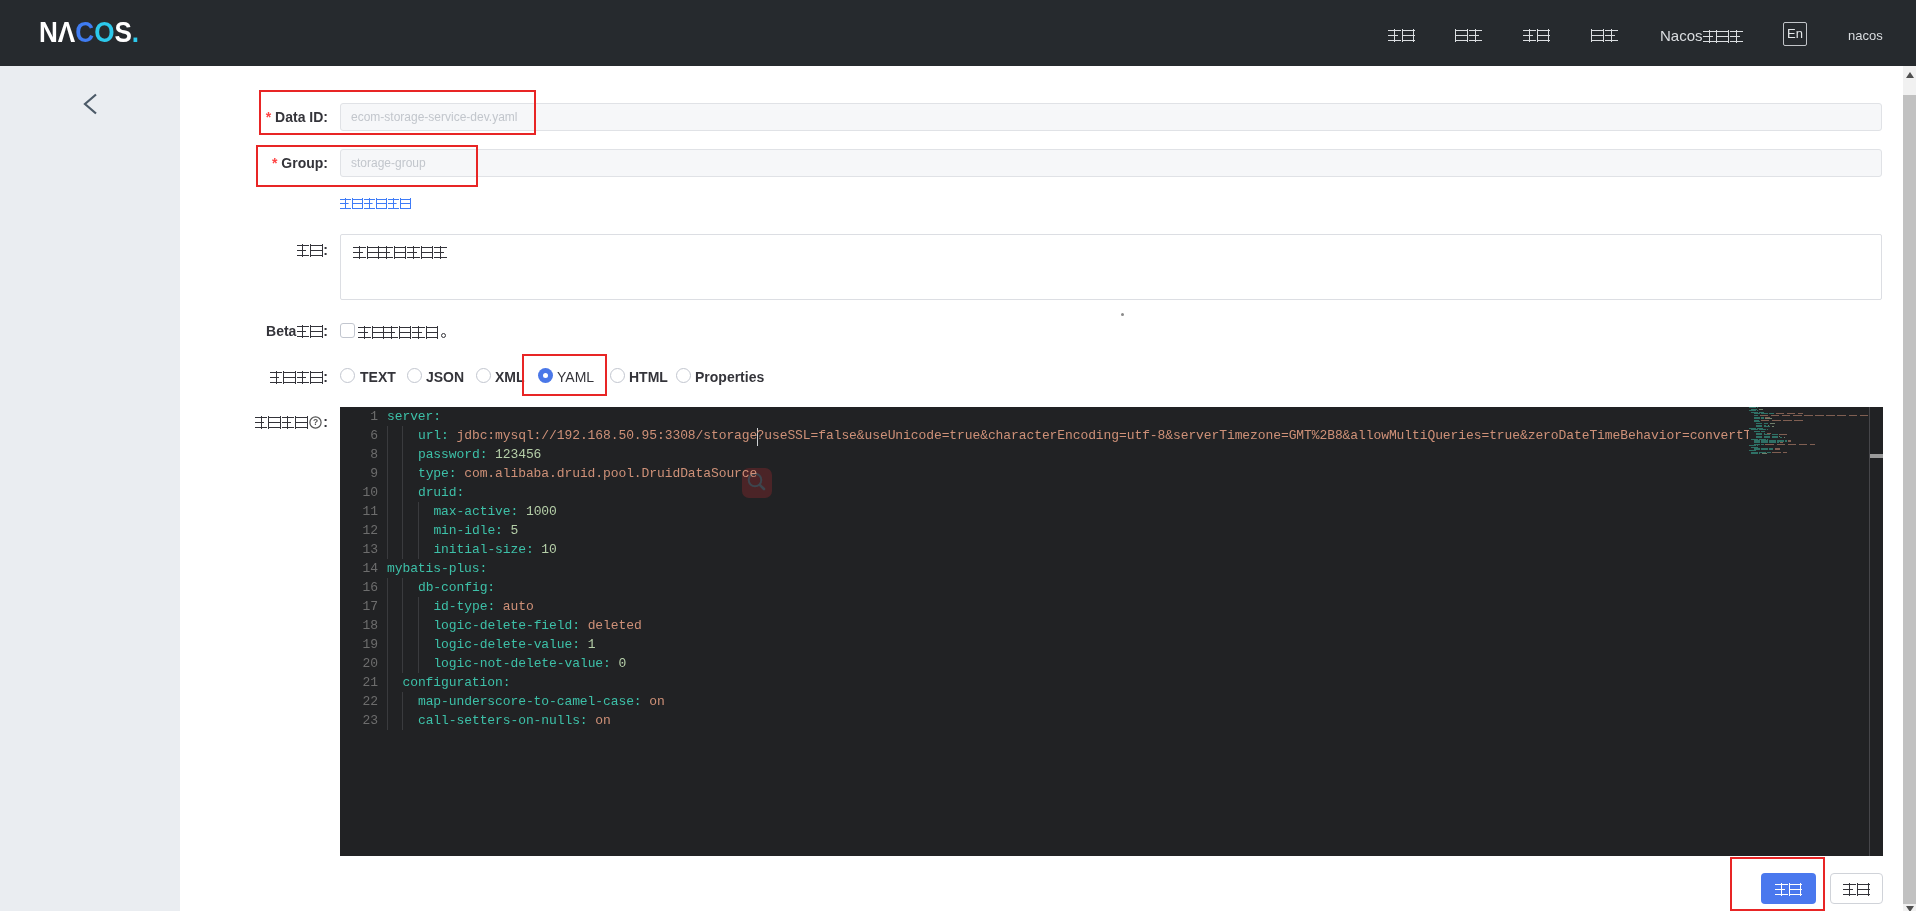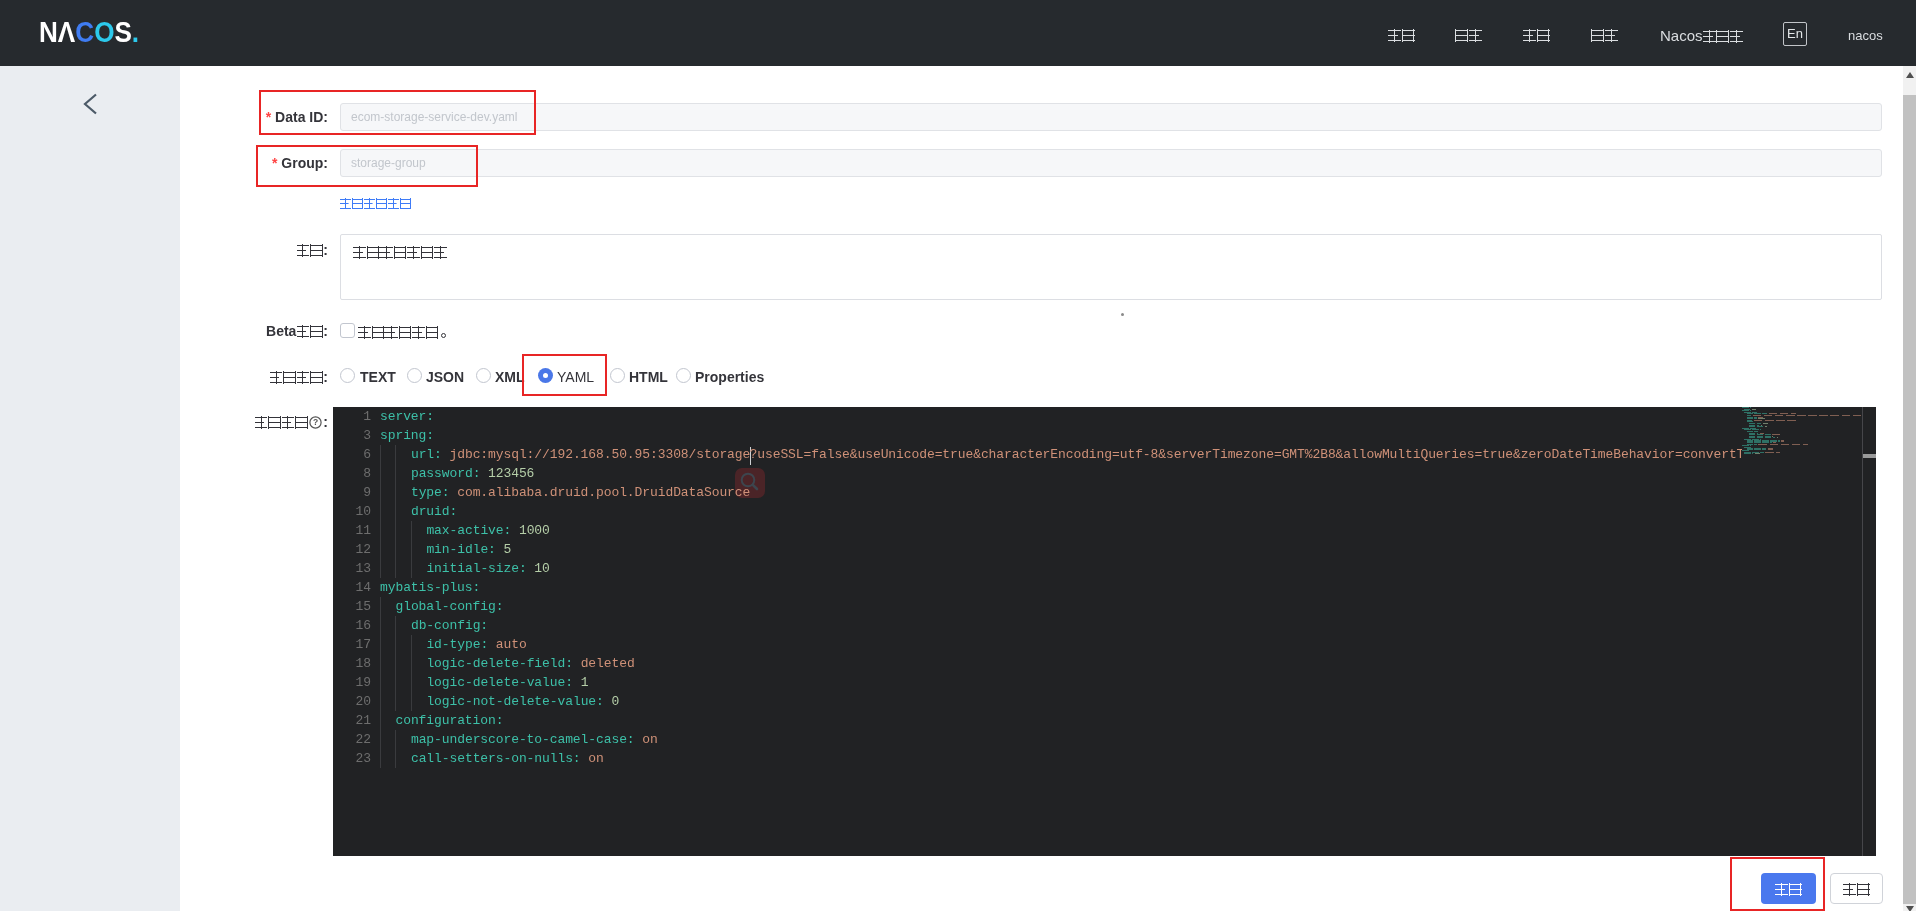--- a/index.html
+++ b/index.html
@@ -14,21 +14,21 @@
  linear-gradient(currentColor,currentColor) 0 100%/100% 1.3px no-repeat,
  linear-gradient(currentColor,currentColor) 0 0/1.3px 100% no-repeat,
  linear-gradient(currentColor,currentColor) 100% 0/1.3px 100% no-repeat,
  linear-gradient(currentColor,currentColor) 0 52%/100% 1.3px no-repeat}
 i.dot{display:inline-block;width:5px;height:5px;border:1.3px solid currentColor;border-radius:50%;margin:0 2px;vertical-align:-1px}
 i.sm{width:11px;height:11.5px;vertical-align:-1px}
 .lbl{position:absolute;left:150px;width:178px;text-align:right;font-size:14px;font-weight:bold;color:#34343a}
 .red{position:absolute;border:2px solid #e82525;z-index:30}
 .navitem{position:absolute;top:27px;font-size:14px;color:#dadde0}
 
-#ed{position:absolute;left:333px;top:407px;width:1543px;height:449px;background:#212224;overflow:hidden}
+#ed{position:absolute;left:340px;top:407px;width:1543px;height:449px;background:#212224;overflow:hidden}
 #code{position:absolute;left:0;top:0;width:1409px;height:456px;overflow:hidden;font-family:"Liberation Mono",monospace;font-size:13px;letter-spacing:-.09px}
 .ln{height:19px;line-height:19px;white-space:pre;position:relative}
 .no{display:inline-block;width:38px;text-align:right;color:#6d6d6d;letter-spacing:0}
 .tx{padding-left:9px}
 .g{display:inline-block;width:15.48px;height:19px;vertical-align:top;box-shadow:inset 1px 0 0 #3a3b3e}
 .k{color:#3dc0a8}.s{color:#cf9178}.n{color:#b5cea8}
 .cursor{display:inline-block;width:0;height:18px;border-left:1.7px solid #cfd2d4;vertical-align:text-top;margin-right:-1.7px}
 #mmap{position:absolute;left:1409px;top:0;width:120px;height:449px;overflow:hidden}
 .mml{height:1.6px;white-space:nowrap}
 .mml span{display:inline-block;height:1.1px;vertical-align:top}
@@ -88,30 +88,28 @@
     </svg>:</div>
 
 <div id="ed">
 <div class="abs" style="left:402px;top:61px;width:30px;height:30px;background:rgba(112,38,42,.55);border-radius:7px">
 <svg width="30" height="30" viewBox="0 0 30 30">
         <circle cx="13" cy="12" r="6.3" fill="none" stroke="#3d464e" stroke-width="2"></circle>
         <line x1="17.8" y1="16.8" x2="22" y2="21" stroke="#3d464e" stroke-width="2.6" stroke-linecap="round"></line>
       </svg></div>
 <div id="code">
 <div class="ln"><span class="no">1</span><span class="tx"><span class="k">server:</span></span></div>
-<div class="ln"><span class="no">3</span><span class="tx"><span class="k">spring:</span></span></div>
 <div class="ln"><span class="no">6</span><span class="tx"><span class="g"></span><span class="g"></span><span class="k">url:</span><span class="s"> jdbc:mysql://192.168.50.95:3308/storage</span><span class="cursor"></span><span class="s">?useSSL=false&amp;useUnicode=true&amp;characterEncoding=utf-8&amp;serverTimezone=GMT%2B8&amp;allowMultiQueries=true&amp;zeroDateTimeBehavior=convertT</span></span></div>
 <div class="ln"><span class="no">8</span><span class="tx"><span class="g"></span><span class="g"></span><span class="k">password:</span><span class="n"> 123456</span></span></div>
 <div class="ln"><span class="no">9</span><span class="tx"><span class="g"></span><span class="g"></span><span class="k">type:</span><span class="s"> com.alibaba.druid.pool.DruidDataSource</span></span></div>
 <div class="ln"><span class="no">10</span><span class="tx"><span class="g"></span><span class="g"></span><span class="k">druid:</span></span></div>
 <div class="ln"><span class="no">11</span><span class="tx"><span class="g"></span><span class="g"></span><span class="g"></span><span class="k">max-active:</span><span class="n"> 1000</span></span></div>
 <div class="ln"><span class="no">12</span><span class="tx"><span class="g"></span><span class="g"></span><span class="g"></span><span class="k">min-idle:</span><span class="n"> 5</span></span></div>
 <div class="ln"><span class="no">13</span><span class="tx"><span class="g"></span><span class="g"></span><span class="g"></span><span class="k">initial-size:</span><span class="n"> 10</span></span></div>
 <div class="ln"><span class="no">14</span><span class="tx"><span class="k">mybatis-plus:</span></span></div>
-<div class="ln"><span class="no">15</span><span class="tx"><span class="g"></span><span class="k">global-config:</span></span></div>
 <div class="ln"><span class="no">16</span><span class="tx"><span class="g"></span><span class="g"></span><span class="k">db-config:</span></span></div>
 <div class="ln"><span class="no">17</span><span class="tx"><span class="g"></span><span class="g"></span><span class="g"></span><span class="k">id-type:</span><span class="s"> auto</span></span></div>
 <div class="ln"><span class="no">18</span><span class="tx"><span class="g"></span><span class="g"></span><span class="g"></span><span class="k">logic-delete-field:</span><span class="s"> deleted</span></span></div>
 <div class="ln"><span class="no">19</span><span class="tx"><span class="g"></span><span class="g"></span><span class="g"></span><span class="k">logic-delete-value:</span><span class="n"> 1</span></span></div>
 <div class="ln"><span class="no">20</span><span class="tx"><span class="g"></span><span class="g"></span><span class="g"></span><span class="k">logic-not-delete-value:</span><span class="n"> 0</span></span></div>
 <div class="ln"><span class="no">21</span><span class="tx"><span class="g"></span><span class="k">configuration:</span></span></div>
 <div class="ln"><span class="no">22</span><span class="tx"><span class="g"></span><span class="g"></span><span class="k">map-underscore-to-camel-case:</span><span class="s"> on</span></span></div>
 <div class="ln"><span class="no">23</span><span class="tx"><span class="g"></span><span class="g"></span><span class="k">call-setters-on-nulls:</span><span class="s"> on</span></span></div>
 </div>
 <div id="mmap">

